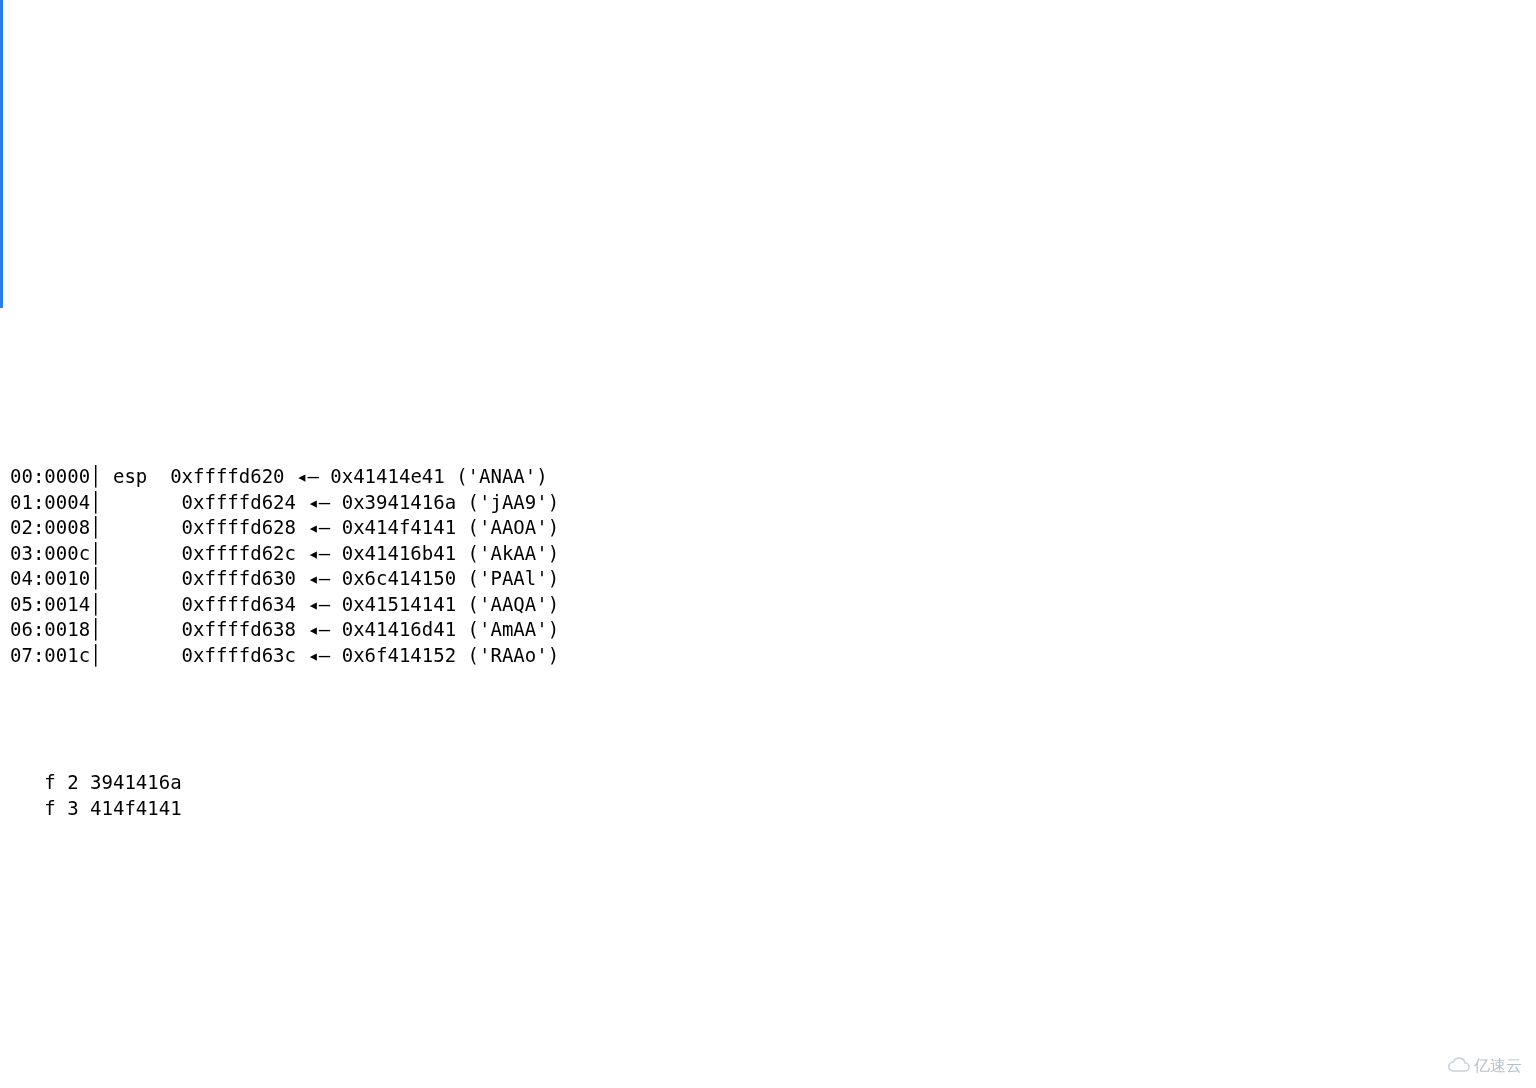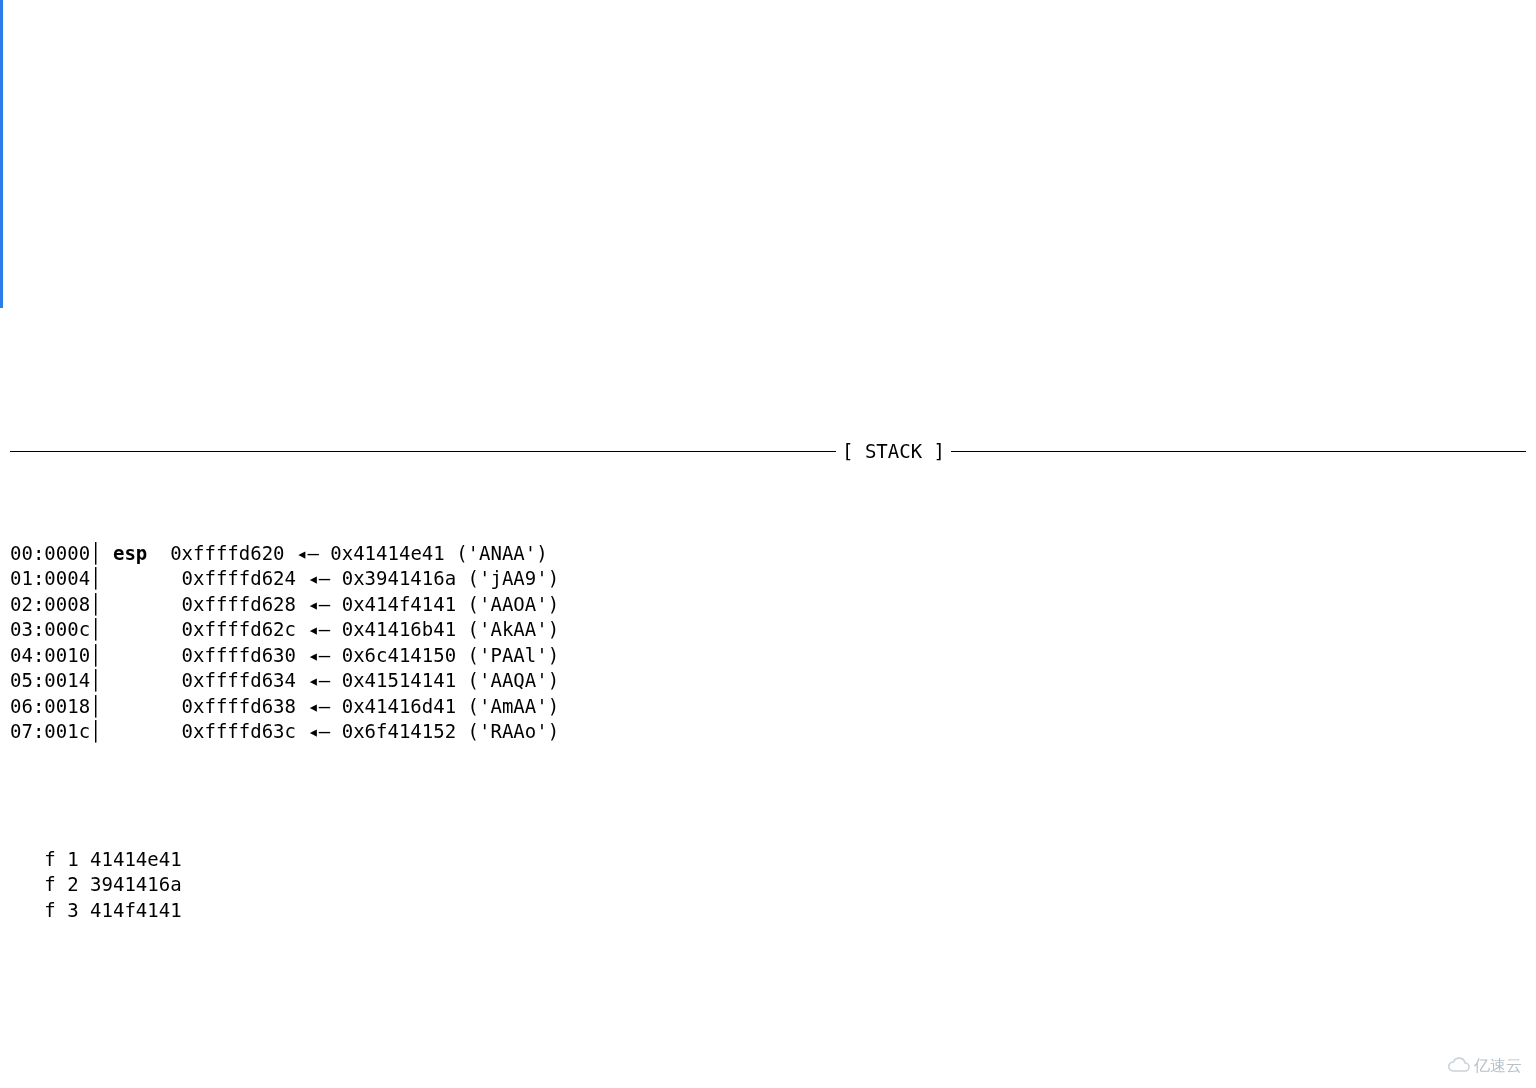--- a/index.html
+++ b/index.html
@@ -35,21 +35,21 @@
   }
   .hr {
     height: 1px;
     background: #000;
     flex: 1;
   }
   .sec-label {
     padding: 0 6px;
     font-family: "Menlo", "Consolas", monospace;
   }
-  .bold { font-weight: 700; }
+  .bold { font-weight: 400; }
   .row { white-space: pre; }
   .watermark {
     position: fixed;
     right: 14px;
     bottom: 10px;
     font-size: 16px;
     color: #b7c0c9;
     display: flex;
     align-items: center;
     gap: 2px;
@@ -60,30 +60,25 @@
 </head>
 <body>
 
 <div class="accentbar"></div>
 
 <div class="wrap">
 
 
   <div class="spacer"></div>
 
-  <div class="section-bar">
-    <div class="hr" style="flex:0 0 826px"></div>
-    <span class="sec-label">[ STACK ]</span>
-    <div class="hr"></div>
-  </div>
 
   <div id="stack-block"><div class="row">00:0000│ <span class="bold">esp</span>  0xffffd620 ◂— 0x41414e41 ('ANAA')</div><div class="row">01:0004│       0xffffd624 ◂— 0x3941416a ('jAA9')</div><div class="row">02:0008│       0xffffd628 ◂— 0x414f4141 ('AAOA')</div><div class="row">03:000c│       0xffffd62c ◂— 0x41416b41 ('AkAA')</div><div class="row">04:0010│       0xffffd630 ◂— 0x6c414150 ('PAAl')</div><div class="row">05:0014│       0xffffd634 ◂— 0x41514141 ('AAQA')</div><div class="row">06:0018│       0xffffd638 ◂— 0x41416d41 ('AmAA')</div><div class="row">07:001c│       0xffffd63c ◂— 0x6f414152 ('RAAo')</div></div>
 
 
-  <div id="bt-block"><div class="row">   f 1 41414e41</div><div class="row">   f 2 3941416a</div><div class="row">   f 3 414f4141</div></div>
+  <div id="bt-block"><div class="row">   f 2 3941416a</div><div class="row">   f 3 414f4141</div></div>
 
   
 
   
 
   
 
   
 
 </div>

